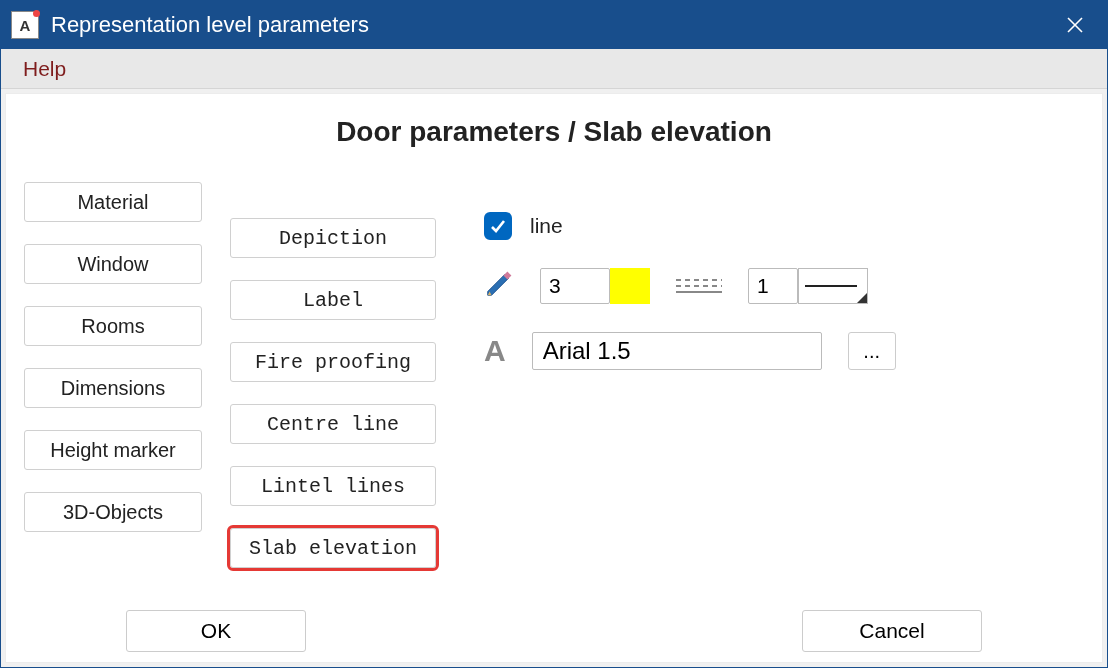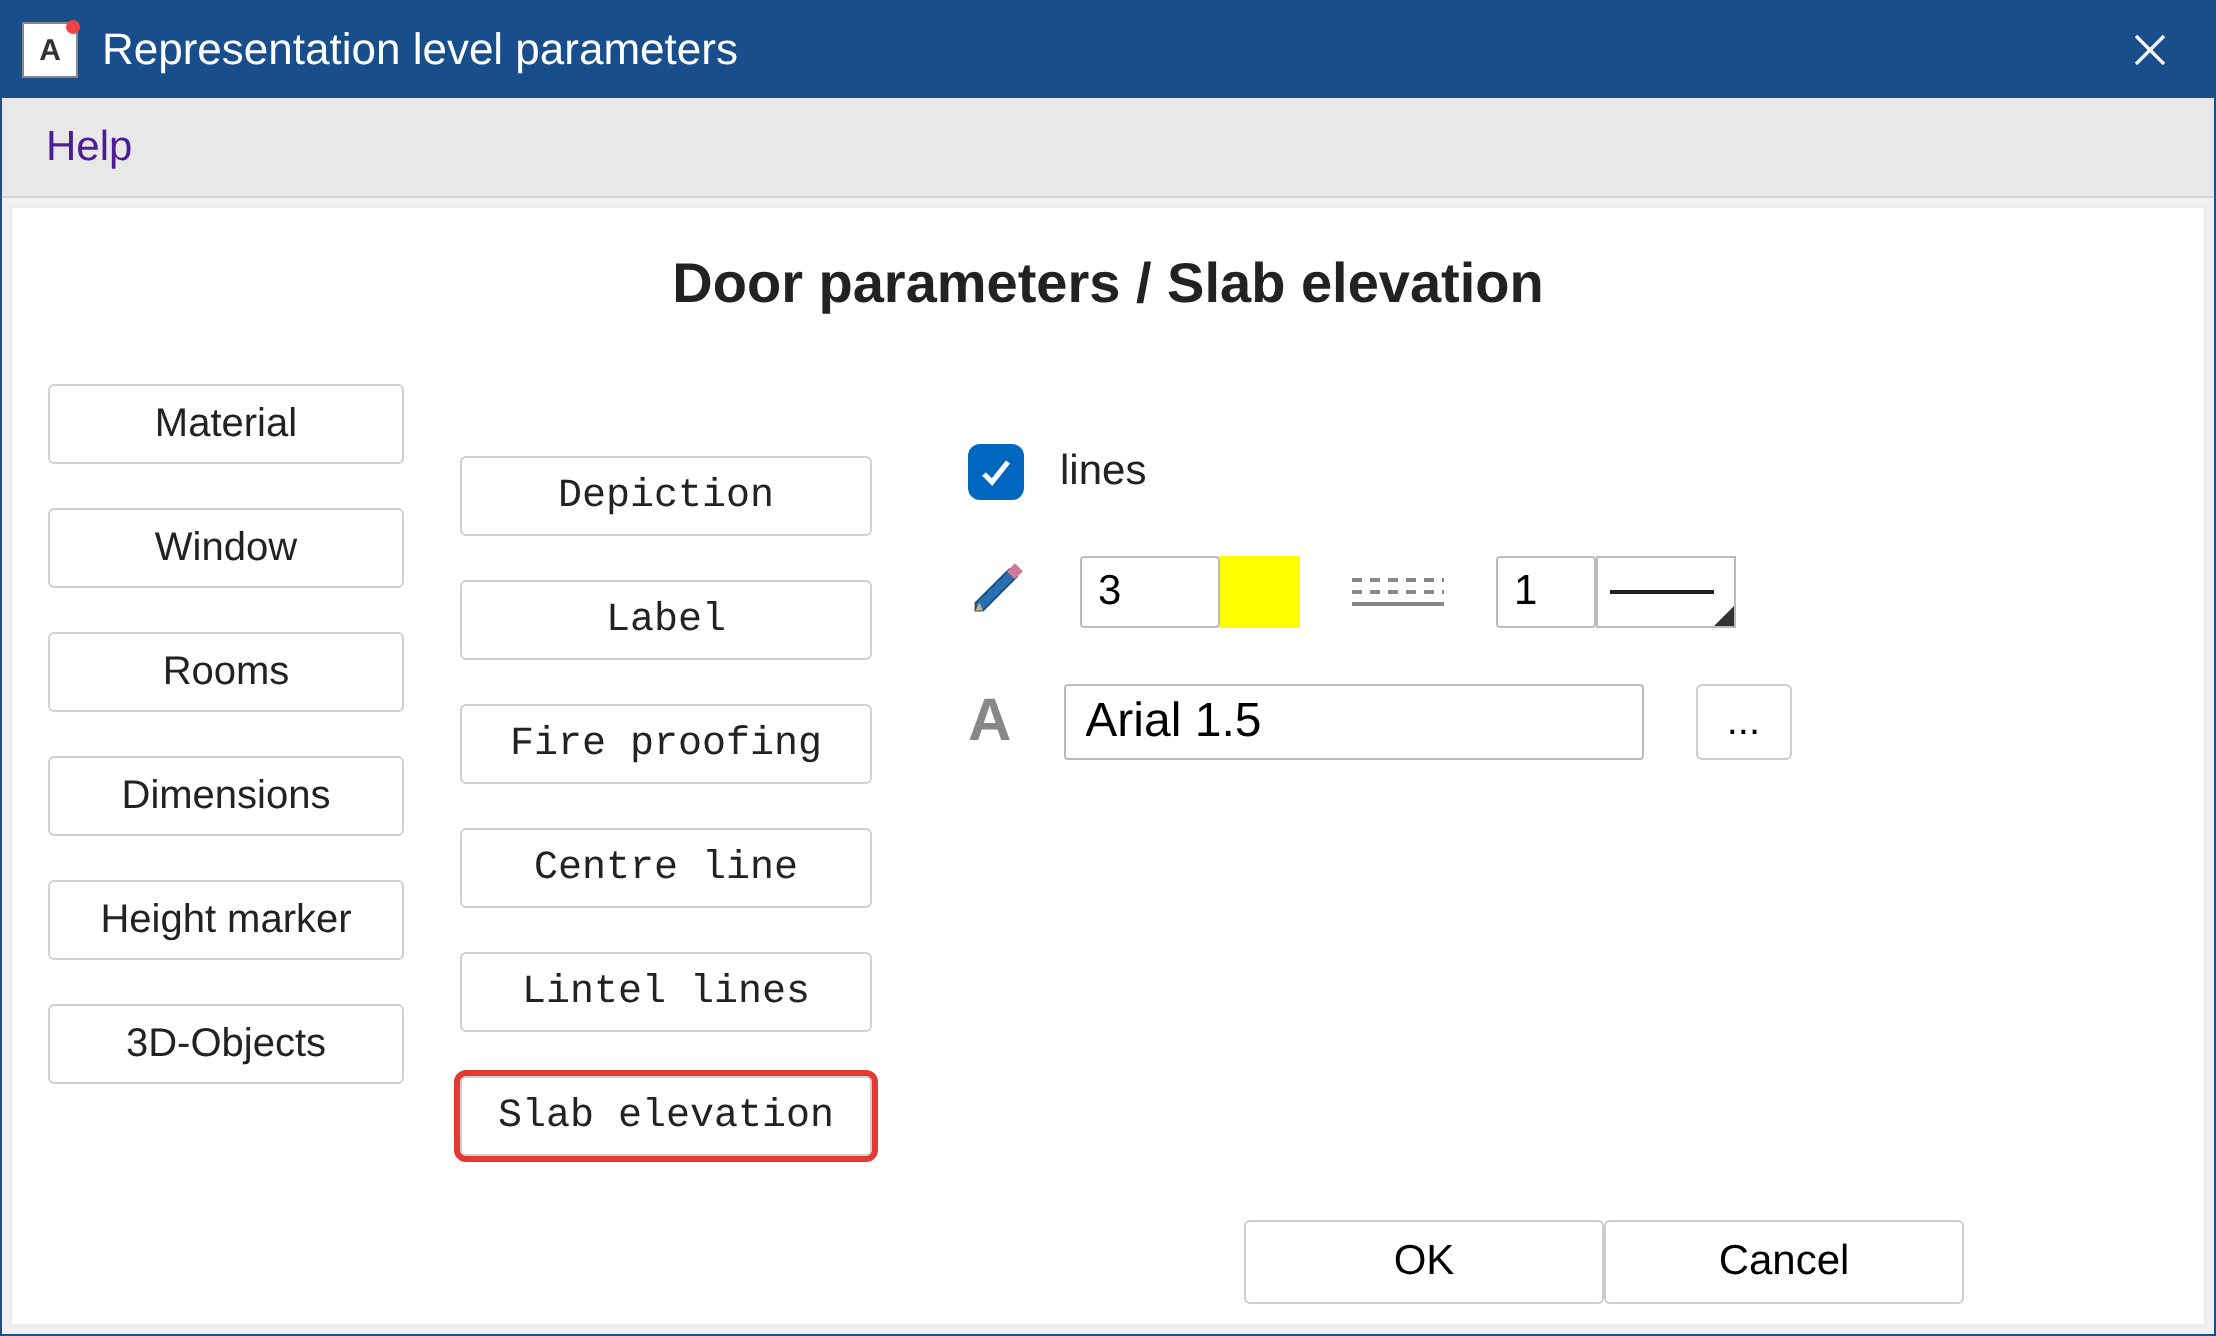--- a/index.html
+++ b/index.html
@@ -55,26 +55,26 @@
   }
   .titlebar-close {
     margin-left: auto;
     width: 44px; height: 44px;
     display:flex;align-items:center;justify-content:center;
     font-size:22px;
     color:#fff;
     cursor:pointer;
   }
   .menubar {
-    height: 50px;
+    height: 40px;
     background:#e8e8e8;
     display:flex; align-items:center;
     padding:0 22px;
     font-size:21px;
-    color:#4c1d95;
+    color:#7f1d1d;
     border-bottom:1px solid #d5d5d5;
   }
   .content {
     flex:1;
     background:#fff;
     position:relative;
     padding: 20px 18px 0 18px;
     margin:4px;
     border:1px solid #ececec;
   }
@@ -159,21 +159,21 @@
     width:290px;height:38px;border:1px solid #bbb;border-radius:2px;
     font-size:24px;padding:2px 10px;background:#fff;
   }
   .more-button{
     width:48px;height:38px;border:1px solid #ccc;background:#fff;border-radius:3px;
     font-size:20px;display:flex;align-items:center;justify-content:center;cursor:pointer;
   }
   .footer{
     position:absolute;
     bottom:10px;left:0;right:0;
-    display:flex;justify-content:flex-end;
+    display:flex;justify-content:space-between;
     padding:0 120px;
   }
   .footer-btn{
     width:180px;height:42px;border:1px solid #ccc;background:#fff;border-radius:3px;
     font-size:21px;display:flex;align-items:center;justify-content:center;cursor:pointer;
   }
 </style>
 </head>
 <body>
 
@@ -219,21 +219,21 @@
         </div>
 
       <div class="settings-area">
 
         <div class="row">
           <div class="checkbox">
             <svg width="18" height="18" viewBox="0 0 18 18">
                 <polyline points="3,10 7,14 15,4" fill="none" stroke="#fff" stroke-width="2.6"></polyline>
               </svg>
           </div>
-          <span class="checkbox-label">lines</span>
+          <span class="checkbox-label">line</span>
         </div>
 
         <div class="row" style="gap:26px;">
           <span class="pencil-icon">
             <svg viewBox="0 0 32 32">
                 <polygon points="4,28 8,28 26,10 22,6 4,24" fill="#2b6fb3" stroke="#184e8c" stroke-width="1"></polygon>
                 <polygon points="4,28 8,28 6,24" fill="#d9b36a"></polygon>
                 <rect x="22" y="4" width="6" height="6" transform="rotate(45 25 7)" fill="#d07a9a"></rect>
               </svg>
           </span>

